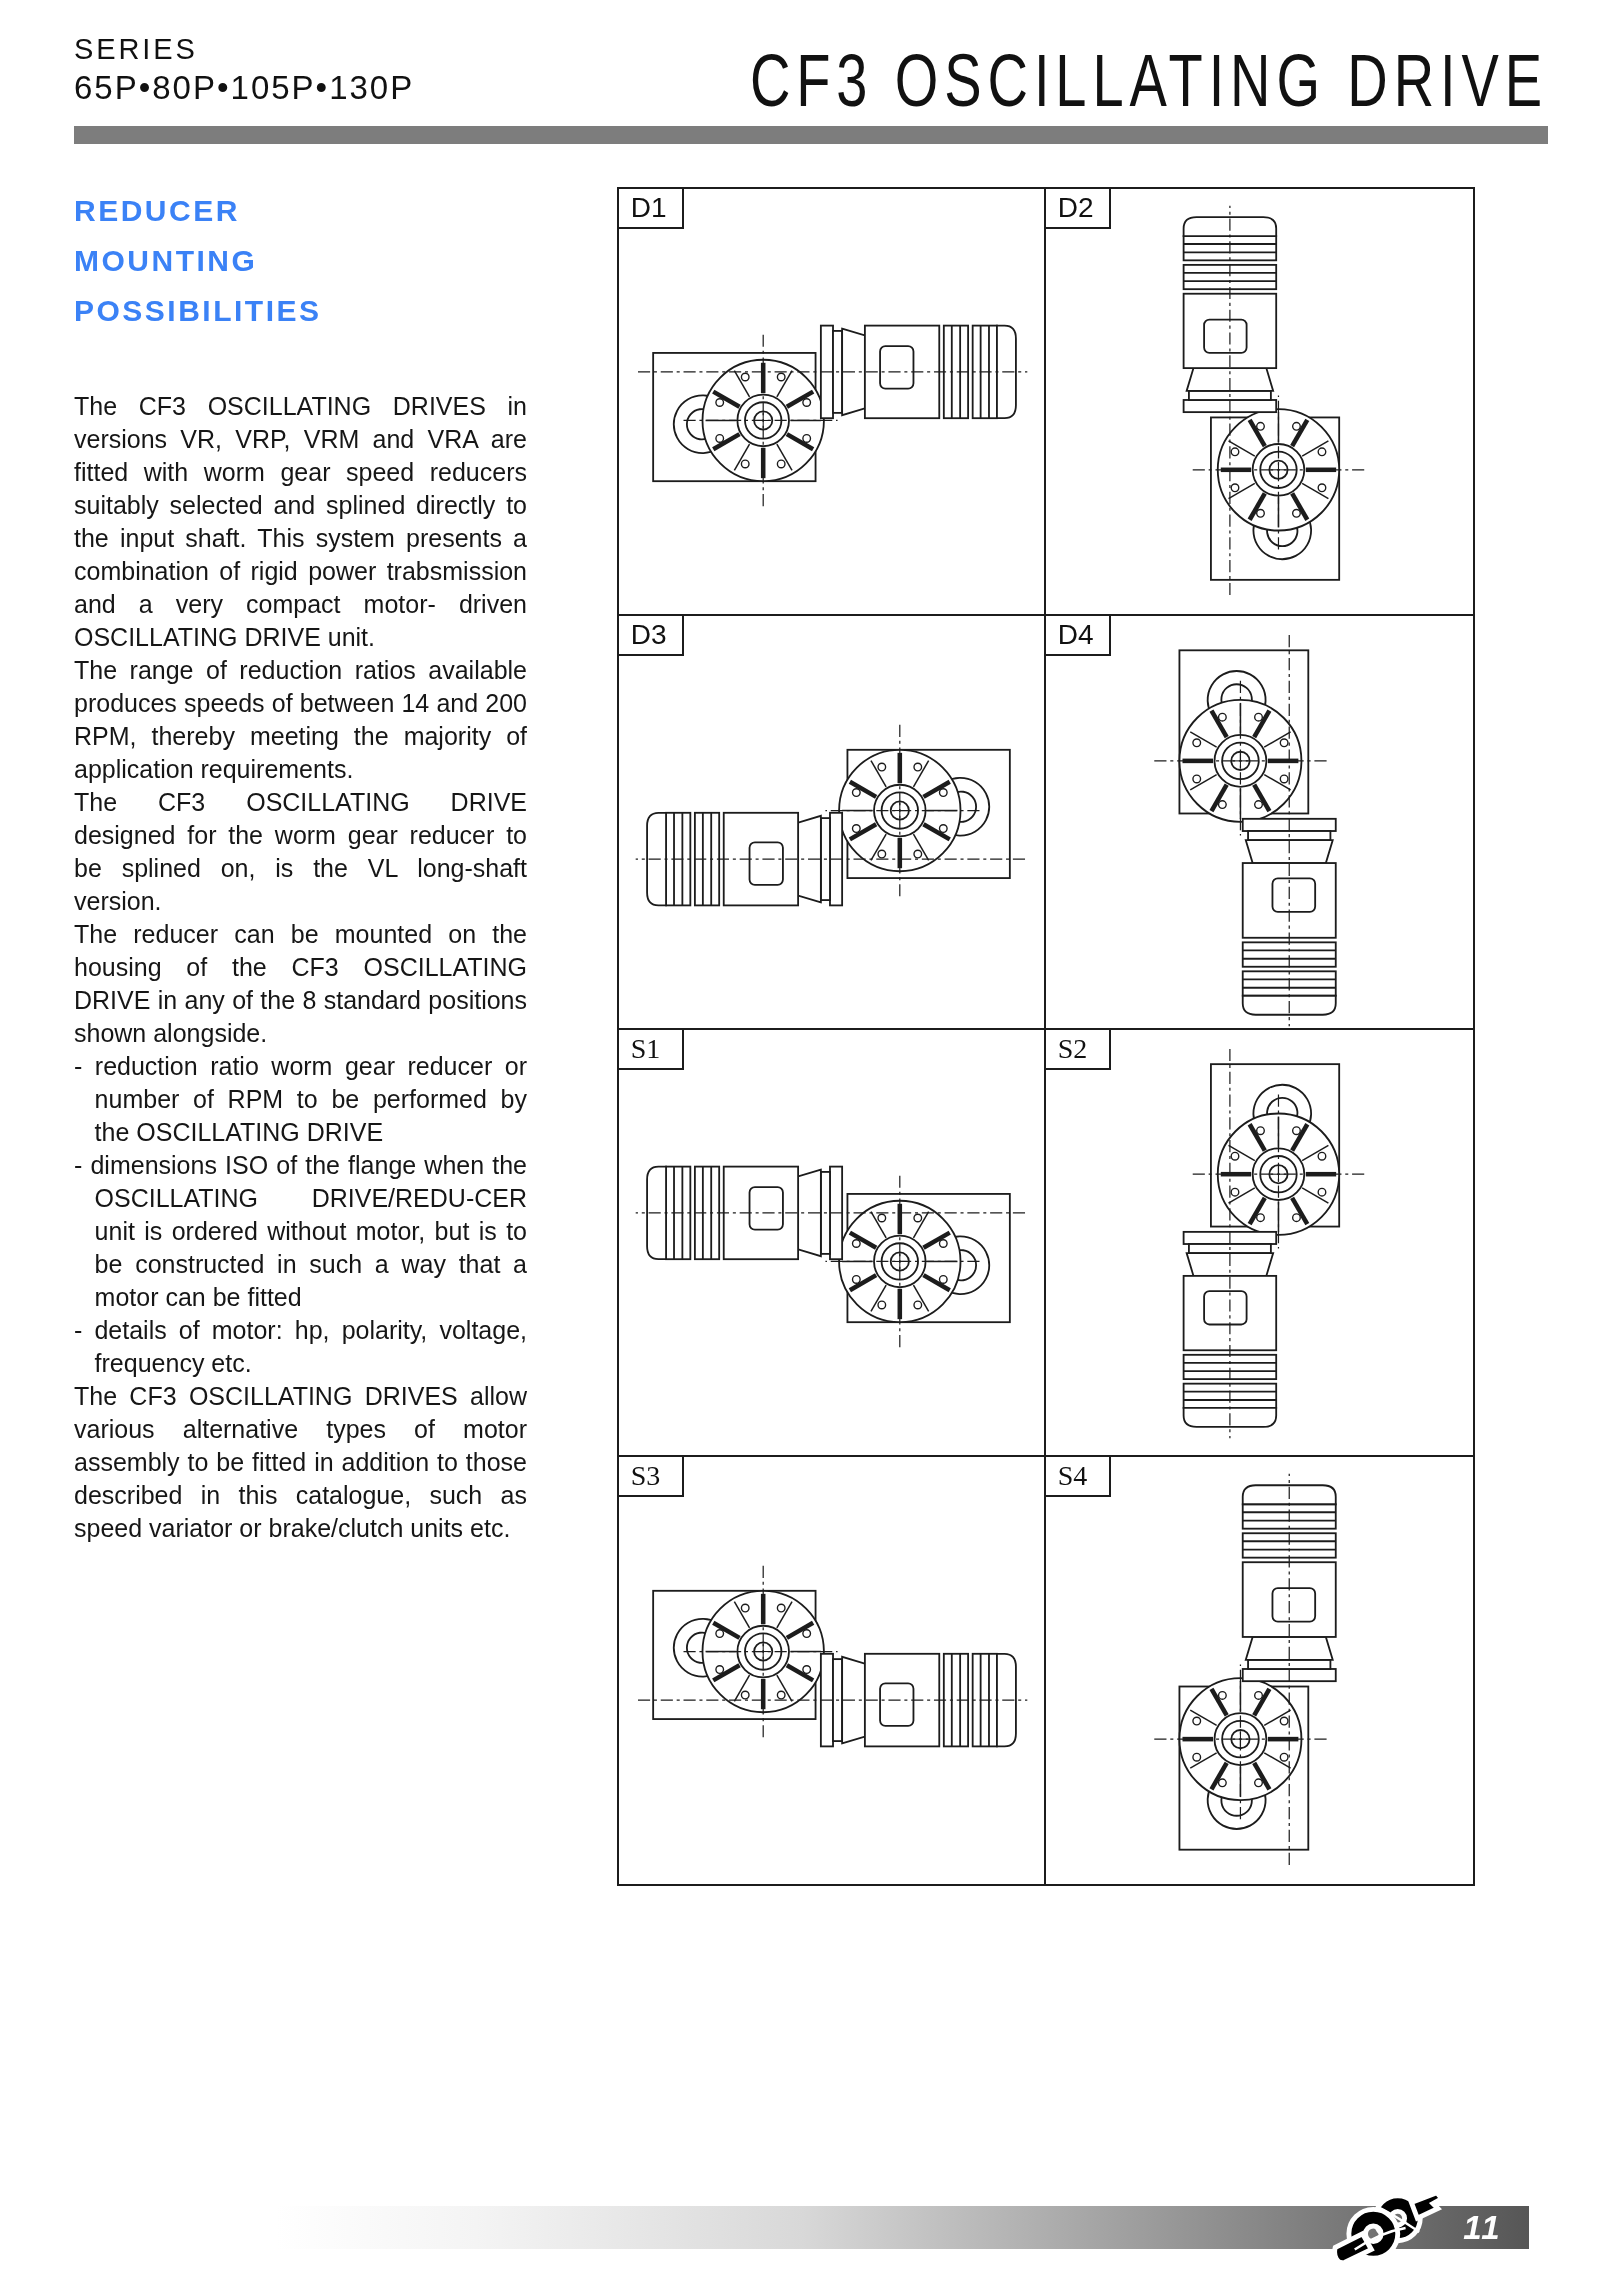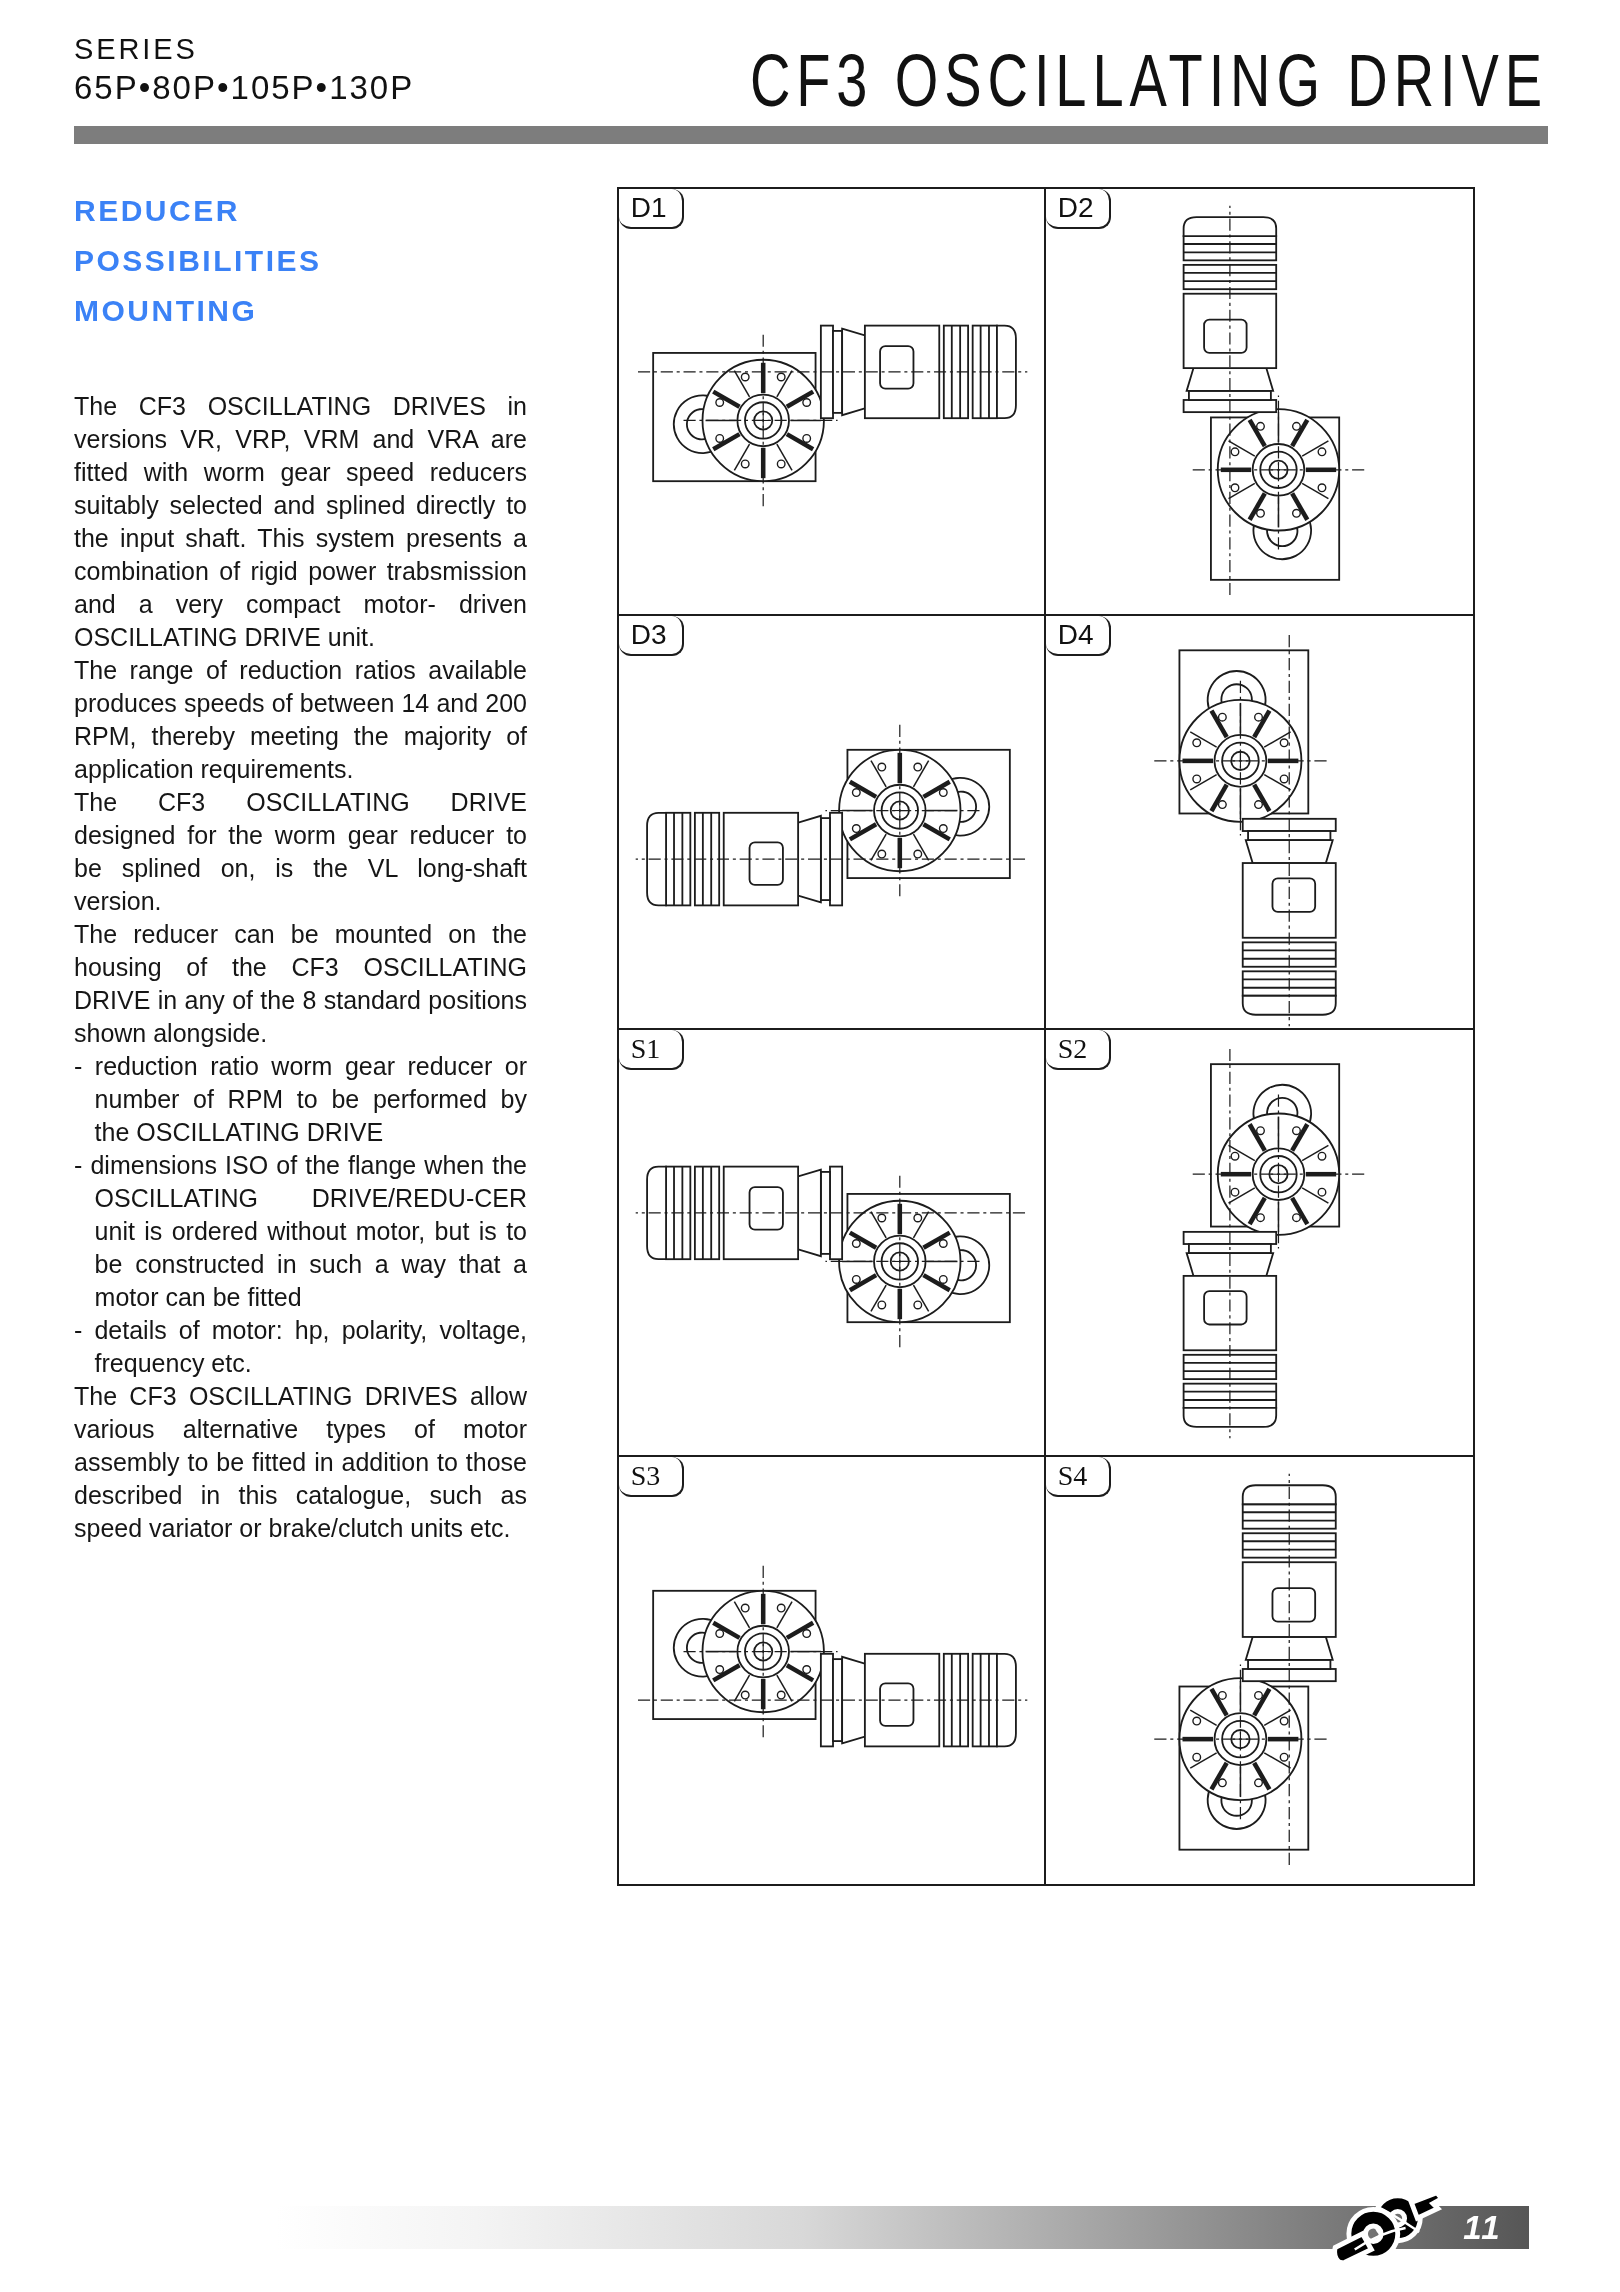--- a/index.html
+++ b/index.html
@@ -57,21 +57,21 @@
   .dia-cell { position:relative; }
   .dia-cell.c0 { border-right:2.9px solid #1c1c1c; border-bottom:2.9px solid #1c1c1c; }
   .dia-cell.c1 { border-bottom:2.9px solid #1c1c1c; }
   .dia-cell.c2 { border-right:2.9px solid #1c1c1c; }
   .dia-cell svg.panel-svg { position:absolute; left:0; top:0; width:100%; height:100%; }
   .panel-label {
     position:absolute; left:0; top:0; z-index:2;
     width:65px; height:40px; background:#fff;
     border-right:2.9px solid #1c1c1c; border-bottom:2.9px solid #1c1c1c;
     font-size:28px; color:#111;
-    display:flex; align-items:center; padding-left:11.8px;border-radius:12px;
+    display:flex; align-items:center; padding-left:11.8px;
   }
 
   
   .foot-bar {
     position:absolute; left:276px; top:2206px; width:1253px; height:43px;
     background: linear-gradient(90deg,
       rgba(255,255,255,0) 0%, #f4f4f4 16%, #d8d8d8 42%,
       #9b9b9b 70%, #565656 100%);
     font-style: italic;
   }
@@ -148,22 +148,22 @@
   </svg>
 
   <div class="series-label">SERIES</div>
   <div class="series-value">65P•80P•105P•130P</div>
   <div class="doc-title">CF3 OSCILLATING DRIVE</div>
   <div class="header-bar"></div>
 
   <div class="left-col">
     <div class="col-heading">
       <div>REDUCER</div>
+      <div>MOUNTING</div>
       <div>POSSIBILITIES</div>
-      <div>MOUNTING</div>
     </div>
     <div class="paragraphs" id="paragraphs">
         <p>The CF3 OSCILLATING DRIVES in versions VR, VRP, VRM and VRA are fitted with worm gear speed reducers suitably selected and splined directly to the input shaft. This system presents a combination of rigid power trabsmission and a very compact motor- driven OSCILLATING DRIVE unit.</p>
         <p>The range of reduction ratios available produces speeds of between 14 and 200 RPM, thereby meeting the majority of application requirements.</p>
         <p>The CF3 OSCILLATING DRIVE designed for the worm gear reducer to be splined on, is the VL long-shaft version.</p>
         <p>The reducer can be mounted on the housing of the CF3 OSCILLATING DRIVE in any of the 8 standard positions shown alongside.</p>
         <p class="bullet">- reduction ratio worm gear reducer or number of RPM to be performed by the OSCILLATING DRIVE</p>
         <p class="bullet">- dimensions ISO of the flange when the OSCILLATING DRIVE/REDU-CER unit is ordered without motor, but is to be constructed in such a way that a motor can be fitted</p>
         <p class="bullet">- details of motor: hp, polarity, voltage, frequency etc.</p>
         <p>The CF3 OSCILLATING DRIVES allow various alternative types of motor assembly to be fitted in addition to those described in this catalogue, such as speed variator or brake/clutch units etc.</p>

